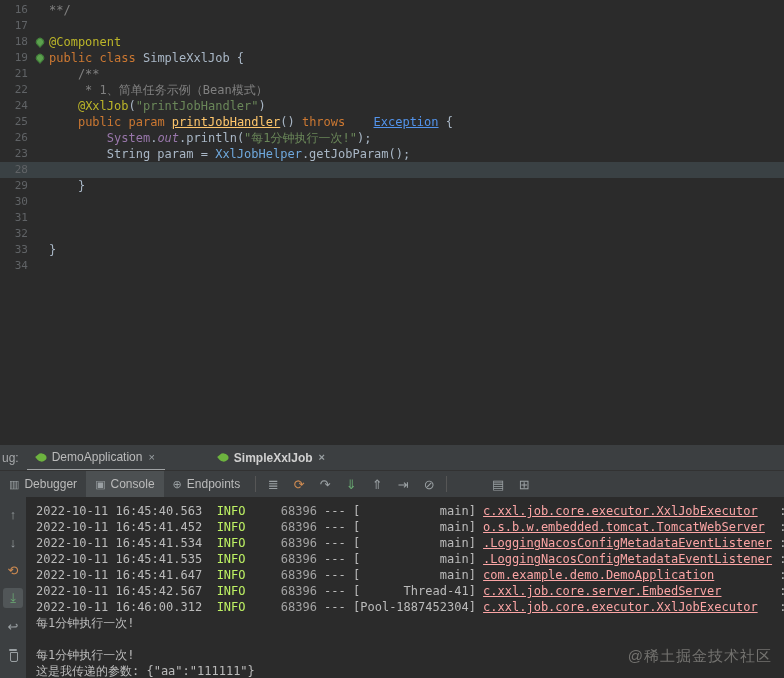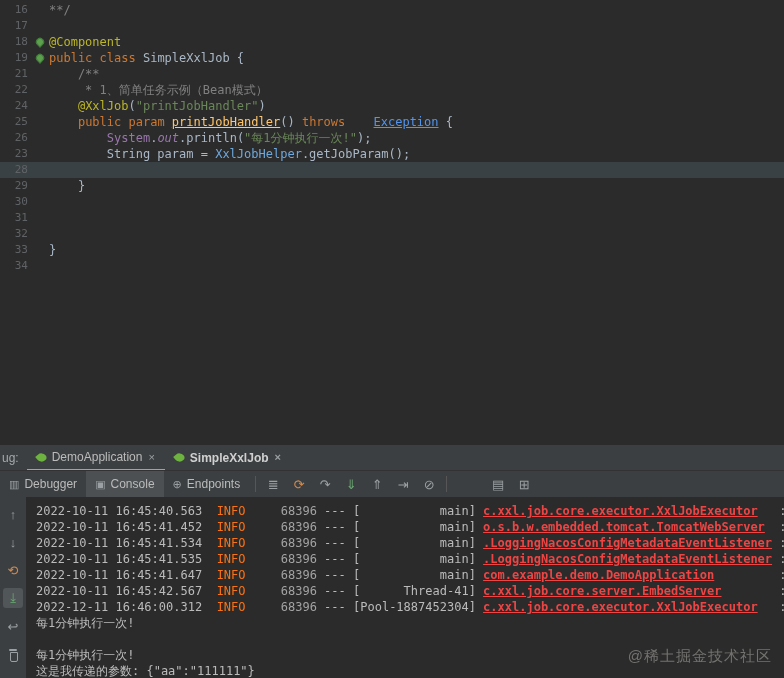--- a/index.html
+++ b/index.html
@@ -21,21 +21,21 @@
   .c-field{color:#9876aa;}
   .c-fieldit{color:#9876aa;font-style:italic;}
   .c-method{color:#ffc66b;text-decoration:underline;}
   .c-type{color:#6fa8dc;}
   .c-exc{color:#5394ec;text-decoration:underline;margin-left:21px;}
   .caret{display:inline-block;width:2px;height:12px;background:#c8c8c8;vertical-align:middle;margin-left:1px;}
 
   
   .dock-row{height:25px;background:#3c3f41;display:flex;align-items:stretch;border-top:1px solid #2b2b2b;}
   .dock-label{color:#a7a9ab;font-size:12px;display:flex;align-items:center;padding:0 8px 0 2px;}
-  #run-tabs{display:flex;align-items:stretch;}
+  #run-tabs{display:flex;align-items:stretch;gap:44px;}
   .run-tab{display:flex;align-items:center;gap:6px;padding:0 10px;color:#bbbbbb;font-size:12px;box-sizing:border-box;}
   .run-tab.active{border-bottom:1px solid #a0a3a5;}
   .run-tab.bold{font-weight:bold;color:#d0d0d0;}
   .leaf{width:9px;height:9px;background:#6db33f;border-radius:0 60% 40% 60%;transform:rotate(-40deg);display:inline-block;}
   .close-x{color:#9aa0a3;font-size:11px;line-height:1;}
 
   
   .toolbar-row{height:26px;background:#3c3f41;border-top:1px solid #323232;display:flex;align-items:center;font-size:12px;color:#bbbbbb;}
   #view-tabs{display:flex;align-items:stretch;height:100%;}
   .view-tab{display:flex;align-items:center;gap:5px;padding:0 9px;height:100%;box-sizing:border-box;}
@@ -47,24 +47,24 @@
   #toolbar-right-icons{margin-left:34px;}
 
   
   .console-wrap{display:flex;height:275px;}
   .stripe{flex:0 0 26px;width:26px;background:#3c3f41;display:flex;flex-direction:column;align-items:center;padding-top:7px;gap:8px;box-sizing:border-box;}
   .stripe .tb-icon{width:20px;height:20px;border-radius:3px;}
   .stripe .sel{background:#515658;}
   .console{flex:1;overflow:hidden;padding:6px 0 0 10px;font-family:"DejaVu Sans Mono",monospace;font-size:12px;line-height:16px;color:#bbbbbb;}
   .cline{height:16px;white-space:pre;overflow:hidden;}
   .k-ts{color:#bbbbbb;}
-  .k-info{color:#f97316;}
+  .k-info{color:#bef264;}
   .k-pid{color:#a3a3a3;margin-left:28px;}
   .k-pl{color:#bbbbbb;}
-  .k-log{color:#ef4444;text-decoration:underline;font-weight:bold;}
+  .k-log{color:#fca5a5;text-decoration:underline;}
 
   .glyph-trash{position:relative;display:inline-block;width:12px;height:13px;}
   .glyph-trash::before{content:"";position:absolute;left:2px;top:1px;width:8px;height:2px;background:#9aa0a3;border-radius:1px;}
   .glyph-trash::after{content:"";position:absolute;left:3px;top:4px;width:6px;height:8px;border:1px solid #9aa0a3;border-radius:0 0 2px 2px;}
 
   .watermark{position:absolute;right:12px;bottom:12px;color:#73726f;font-size:15px;letter-spacing:1px;}
 </style>
 </head>
 <body>
 
@@ -223,21 +223,21 @@
         </span>
       </div>
     <div class="console">
       <div id="console-lines">
           <div class="cline"><span class="k-ts">2022-10-11 16:45:40.563  </span><span class="k-info">INFO</span><span class="k-pl"> </span><span class="k-pid">68396</span><span class="k-pl"> --- [</span><span class="k-pl">           main</span><span class="k-pl">] </span><span class="k-log">c.xxl.job.core.executor.XxlJobExecutor</span><span class="k-pl">   : &gt;&gt;&gt;&gt;&gt;</span></div>
           <div class="cline"><span class="k-ts">2022-10-11 16:45:41.452  </span><span class="k-info">INFO</span><span class="k-pl"> </span><span class="k-pid">68396</span><span class="k-pl"> --- [</span><span class="k-pl">           main</span><span class="k-pl">] </span><span class="k-log">o.s.b.w.embedded.tomcat.TomcatWebServer</span><span class="k-pl">  : Tomca</span></div>
           <div class="cline"><span class="k-ts">2022-10-11 16:45:41.534  </span><span class="k-info">INFO</span><span class="k-pl"> </span><span class="k-pid">68396</span><span class="k-pl"> --- [</span><span class="k-pl">           main</span><span class="k-pl">] </span><span class="k-log">.LoggingNacosConfigMetadataEventListener</span><span class="k-pl"> : Nacos</span></div>
           <div class="cline"><span class="k-ts">2022-10-11 16:45:41.535  </span><span class="k-info">INFO</span><span class="k-pl"> </span><span class="k-pid">68396</span><span class="k-pl"> --- [</span><span class="k-pl">           main</span><span class="k-pl">] </span><span class="k-log">.LoggingNacosConfigMetadataEventListener</span><span class="k-pl"> : Nacos</span></div>
           <div class="cline"><span class="k-ts">2022-10-11 16:45:41.647  </span><span class="k-info">INFO</span><span class="k-pl"> </span><span class="k-pid">68396</span><span class="k-pl"> --- [</span><span class="k-pl">           main</span><span class="k-pl">] </span><span class="k-log">com.example.demo.DemoApplication</span><span class="k-pl">         : Start</span></div>
           <div class="cline"><span class="k-ts">2022-10-11 16:45:42.567  </span><span class="k-info">INFO</span><span class="k-pl"> </span><span class="k-pid">68396</span><span class="k-pl"> --- [</span><span class="k-pl">      Thread-41</span><span class="k-pl">] </span><span class="k-log">c.xxl.job.core.server.EmbedServer</span><span class="k-pl">        : &gt;&gt;&gt;&gt;&gt;</span></div>
-          <div class="cline"><span class="k-ts">2022-12-11 16:46:00.312  </span><span class="k-info">INFO</span><span class="k-pl"> </span><span class="k-pid">68396</span><span class="k-pl"> --- [</span><span class="k-pl">Pool-1887452304</span><span class="k-pl">] </span><span class="k-log">c.xxl.job.core.executor.XxlJobExecutor</span><span class="k-pl">   : &gt;&gt;&gt;&gt;&gt;</span></div>
+          <div class="cline"><span class="k-ts">2022-10-11 16:46:00.312  </span><span class="k-info">INFO</span><span class="k-pl"> </span><span class="k-pid">68396</span><span class="k-pl"> --- [</span><span class="k-pl">Pool-1887452304</span><span class="k-pl">] </span><span class="k-log">c.xxl.job.core.executor.XxlJobExecutor</span><span class="k-pl">   : &gt;&gt;&gt;&gt;&gt;</span></div>
         </div>
       <div id="stdout-lines">
           <div class="cline">每1分钟执行一次!</div>
           <div class="cline">&nbsp;</div>
           <div class="cline">每1分钟执行一次!</div>
           <div class="cline">这是我传递的参数: {"aa":"111111"}</div>
         </div>
     </div>
   </div>
 

